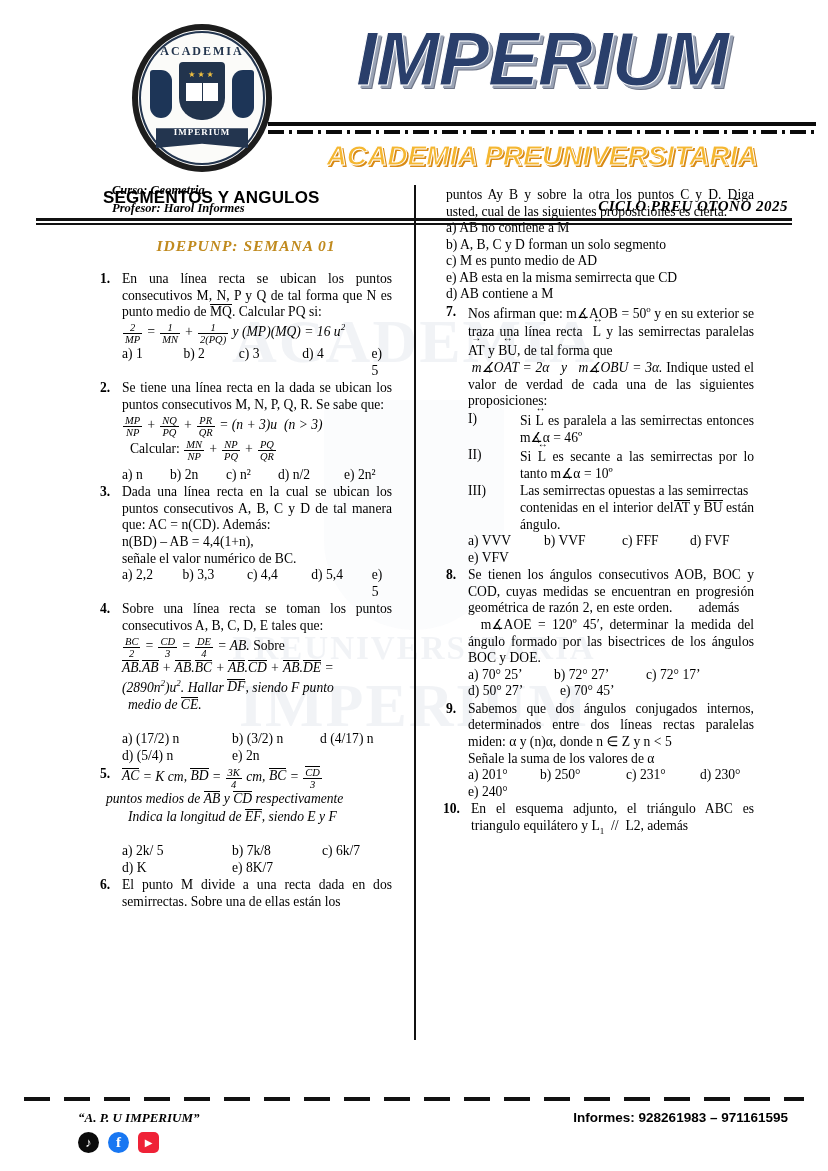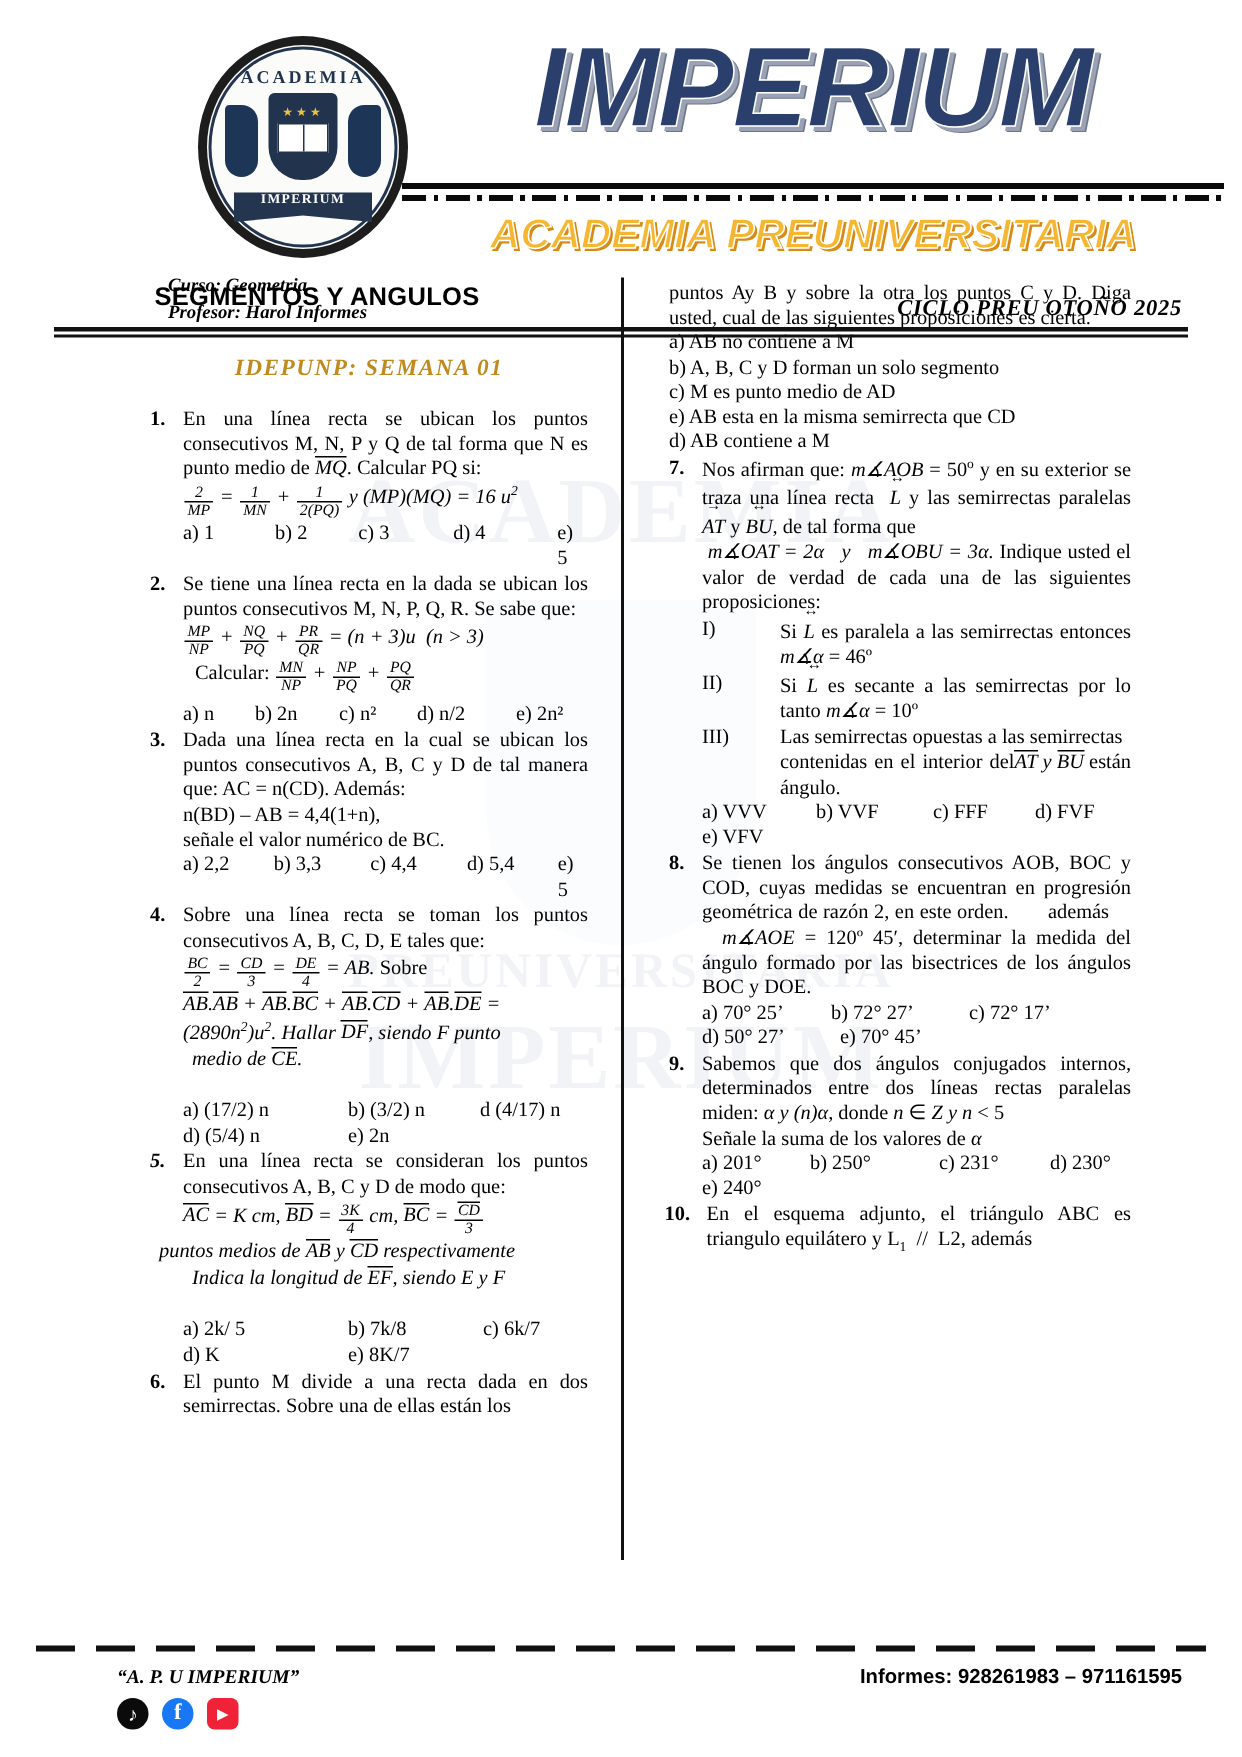--- a/index.html
+++ b/index.html
@@ -147,21 +147,21 @@
     position:relative;padding-left:22px;margin-bottom:1px;
     font-size:13.6px;line-height:1.22;text-align:justify;
   }
   li.q > .num{
     position:absolute;left:0;top:0;font-weight:bold;font-size:13.6px;
     font-family:"Liberation Serif",serif;
   }
   li.q.wide > .num{left:-3px;}
   .stmt{text-align:justify;}
   .opts{text-align:left;}
-  .ital{font-style:italic;}
+  .ital{}
   .mathline{font-style:italic;font-size:13.6px;margin:1px 0;}
 
   
   .frac{display:inline-block;vertical-align:-0.55em;text-align:center;font-style:italic;margin:0 1px;}
   .frac .nu{display:block;font-size:10.5px;line-height:1.05;border-bottom:1.1px solid #000;padding:0 2px;}
   .frac .de{display:block;font-size:10.5px;line-height:1.1;padding:0 2px;}
   .ovl{border-top:1.2px solid #000;padding-top:0px;display:inline-block;line-height:1.05;}
   .vec{position:relative;display:inline-block;padding-top:2px;}
   .vec:after{content:"\2192";position:absolute;left:0;right:0;top:-9px;font-size:10px;text-align:center;font-style:normal;}
   .vec2:after{content:"\2194";}
@@ -316,21 +316,20 @@
             <span>d (4/17) n</span>
           </div>
           <div class="opt-row">
             <span style="width:110px">d) (5/4) n</span>
             <span>e) 2n</span>
           </div>
         </li>
 
         <li class="q">
           <span class="num ital">5.</span>
-          <div class="stmt">En una línea recta se consideran los puntos consecutivos A, B, C y D de modo que:</div>
           <div class="mathline">
             <span class="ovl">AC</span> = K cm, <span class="ovl">BD</span> =
             <span class="frac"><span class="nu">3K</span><span class="de">4</span></span> cm,
             <span class="ovl">BC</span> =
             <span class="frac"><span class="nu"><span class="ovl">CD</span></span><span class="de">3</span></span>
           </div>
           <div class="mathline" style="margin-left:-16px">
             puntos medios de <span class="ovl">AB</span> y <span class="ovl">CD</span> respectivamente
           </div>
           <div class="mathline" style="padding-left:6px">

